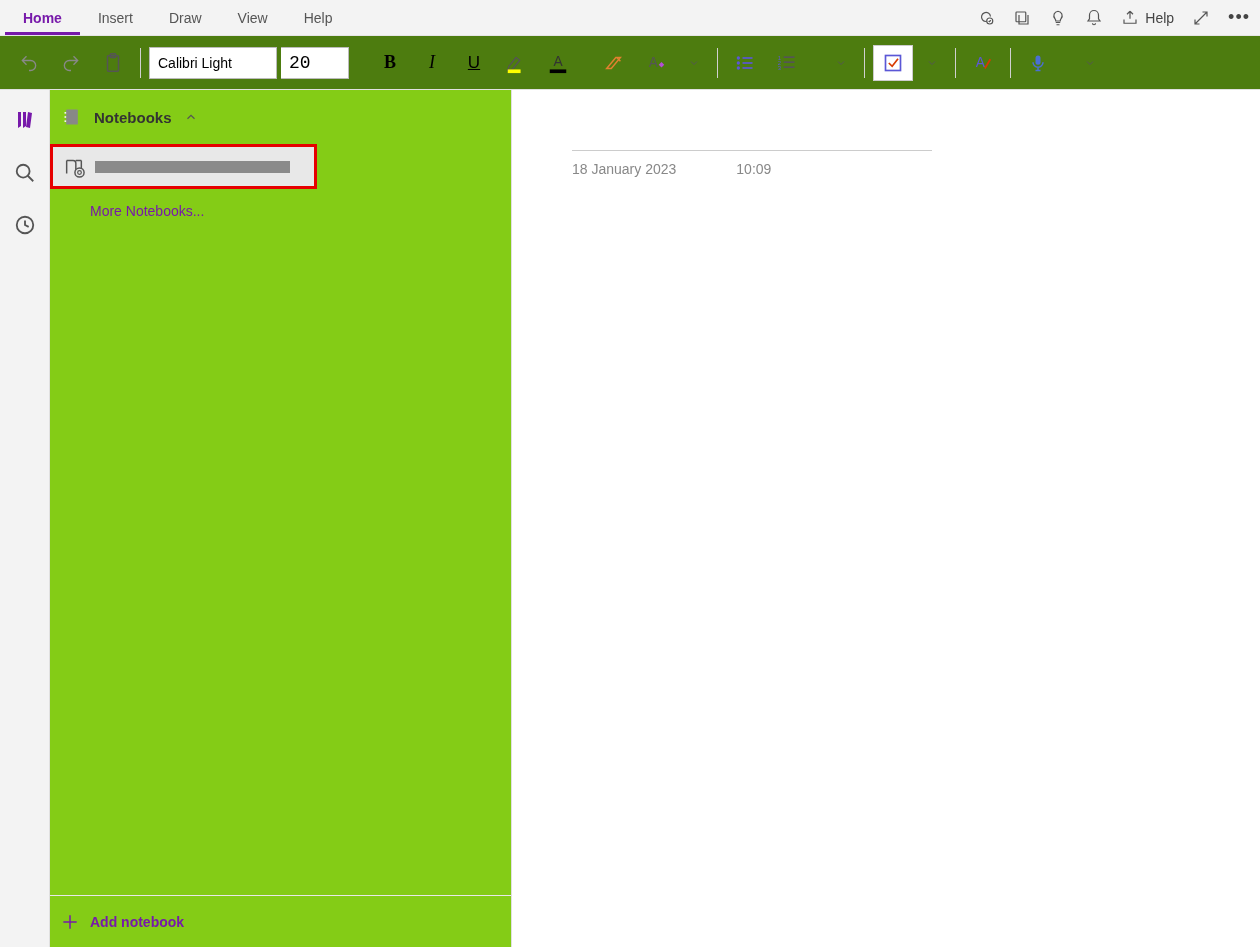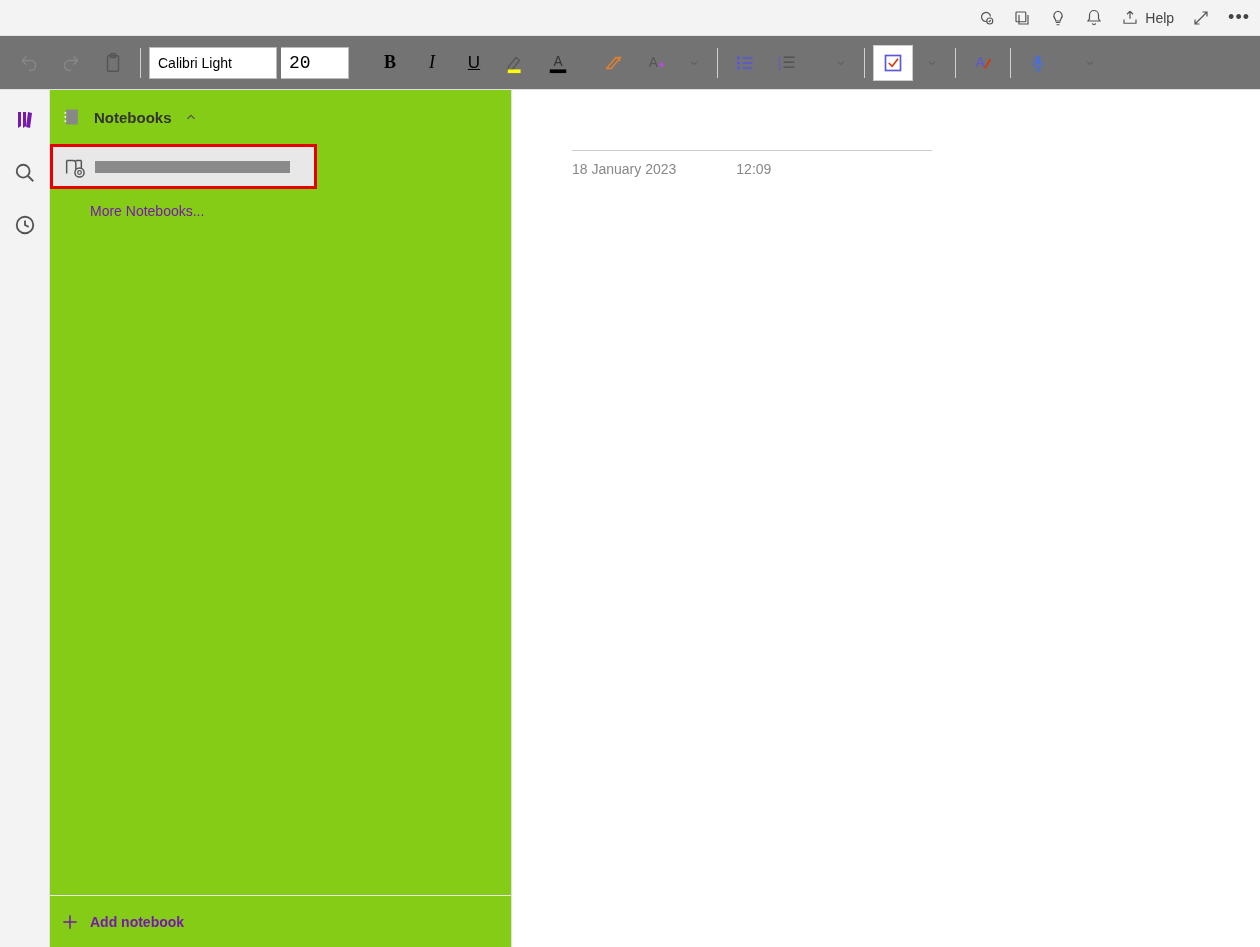--- a/index.html
+++ b/index.html
@@ -10,21 +10,21 @@
   .menu-left { display: flex; align-items: flex-end; height: 100%; gap: 0; }
   .menu-item { padding: 0 18px; font-size: 14px; color: #555; cursor: pointer; height: 100%; display: flex; align-items: center; }
   .menu-item.active { color: #7719aa; font-weight: 600; border-bottom: 3px solid #7719aa; padding-bottom: 0; }
   .menu-item.active span { margin-top: 3px; }
   .menu-right { margin-left: auto; display: flex; align-items: center; gap: 18px; }
   .title-btn { display: flex; align-items: center; gap: 6px; font-size: 14px; color: #444; cursor: pointer; }
   .title-icon { width: 18px; height: 18px; display: inline-flex; align-items: center; justify-content: center; }
   .more-dots { font-size: 18px; letter-spacing: 1px; color: #444; }
 
   
-  .ribbon { height: 54px; background: #737373; display: flex; align-items: center; padding: 0 10px; gap: 4px; border-bottom: 1px solid #e0e0e0; }
+  .ribbon { height: 54px; background: #4d7c0f; display: flex; align-items: center; padding: 0 10px; gap: 4px; border-bottom: 1px solid #e0e0e0; }
   .ribbon-btn { width: 38px; height: 36px; display: flex; align-items: center; justify-content: center; cursor: pointer; border-radius: 3px; }
   .ribbon-sep { width: 1px; height: 30px; background: #d0d0d0; margin: 0 4px; }
   .font-name { width: 128px; height: 32px; border: 1px solid #bbb; background: #fff; padding: 0 8px; font-size: 14px; }
   .font-size { width: 68px; height: 32px; border: 1px solid #bbb; border-left: none; background: #fff; padding: 0 8px; font-size: 18px; font-family: Liberation Mono, monospace; }
   .tag-box { width: 40px; height: 36px; border: 1px solid #ccc; background: #fff; display: flex; align-items: center; justify-content: center; }
   .chev-btn { width: 30px; }
   
   
   .main { flex: 1; display: flex; min-height: 0; }
   
@@ -46,20 +46,37 @@
   
   .canvas { flex: 1; background: #fff; position: relative; }
   .note-meta { position: absolute; left: 60px; top: 60px; width: 360px; border-top: 1px solid #ccc; padding-top: 10px; display: flex; gap: 60px; font-size: 14px; color: #888; }
   
   svg { display: block; }
 </style>
 </head>
 <body>
 
 <div class="menu-bar">
+  <div class="menu-left">
+    <div class="menu-item active">
+        <span>Home</span>
+      </div>
+    <div class="menu-item">
+        <span>Insert</span>
+      </div>
+    <div class="menu-item">
+        <span>Draw</span>
+      </div>
+    <div class="menu-item">
+        <span>View</span>
+      </div>
+    <div class="menu-item">
+        <span>Help</span>
+      </div>
+  </div>
   <div class="menu-right">
     <span class="title-icon">
       <svg width="18" height="18" viewBox="0 0 24 24" fill="none" stroke="#555" stroke-width="1.6">
           <path d="M18 10a6 6 0 1 0-1 4"></path>
           <circle cx="17" cy="16" r="4" fill="#fff"></circle>
           <path d="M15.5 16l1 1 2-2"></path>
         </svg>
     </span>
     <span class="title-icon">
       <svg width="18" height="18" viewBox="0 0 24 24" fill="none" stroke="#555" stroke-width="1.6">
@@ -274,17 +291,17 @@
             <path d="M12 4v16M4 12h16"></path>
           </svg>
       </span>
       <span class="panel-footer-text">Add notebook</span>
     </div>
   </div>
 
   <div class="canvas">
     <div class="note-meta">
       <span>18 January 2023</span>
-      <span>12:09</span>
+      <span>10:09</span>
     </div>
   </div>
 
 </div>
 
 </body></html>

